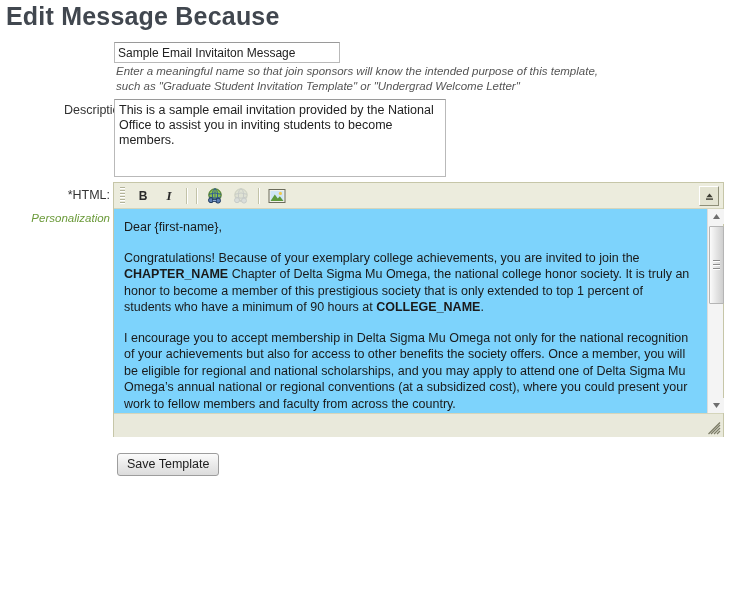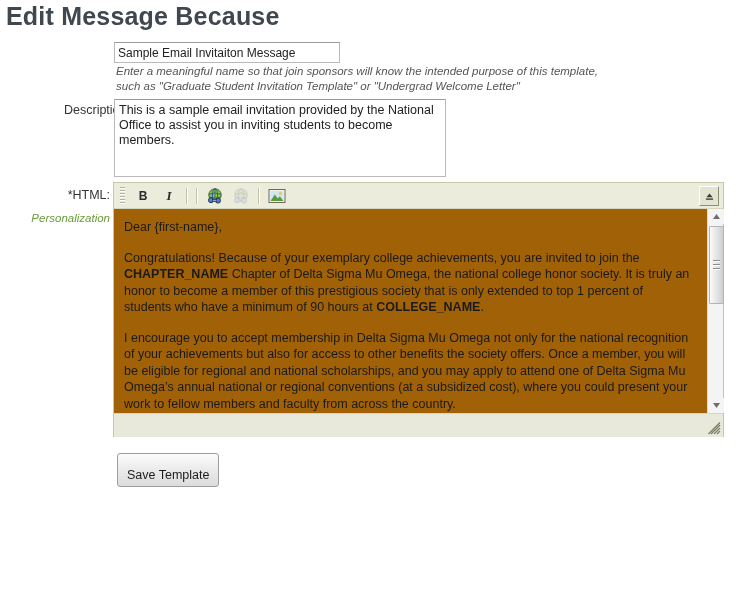--- a/index.html
+++ b/index.html
@@ -179,21 +179,21 @@
     display: flex;
     align-items: center;
     justify-content: center;
   }
   .tb-toggle svg { display:block; }
 
   
   .editor-body-wrap {
     position: relative;
     height: 204px;
-    background: #a16207;
+    background: #7dd3fc;
     border-bottom: 1px solid #d5d5bb;
   }
   .editor-body {
     position: absolute;
     left: 0; top: 0; right: 17px; bottom: 0;
     padding: 10px 14px 0 10px;
     overflow: hidden;
     font-family: "Liberation Sans", sans-serif;
     font-size: 12.5px;
     line-height: 16.5px;
@@ -253,21 +253,21 @@
     bottom: 2px;
     width: 13px;
     height: 13px;
   }
 
   
   .save-btn {
     position: absolute;
     left: 117px;
     top: 453px;
-    padding: 14px 9px 4px 9px;
+    padding: 3px 9px 4px 9px;
     font-family: "Liberation Sans", sans-serif;
     font-size: 12.5px;
     color: #1d1d1d;
     background: linear-gradient(to bottom, #fbfbfb, #e9e9e9 55%, #dcdcdc);
     border: 1px solid #9d9d9d;
     border-radius: 3px;
     cursor: default;
   }
 </style>
 </head>

